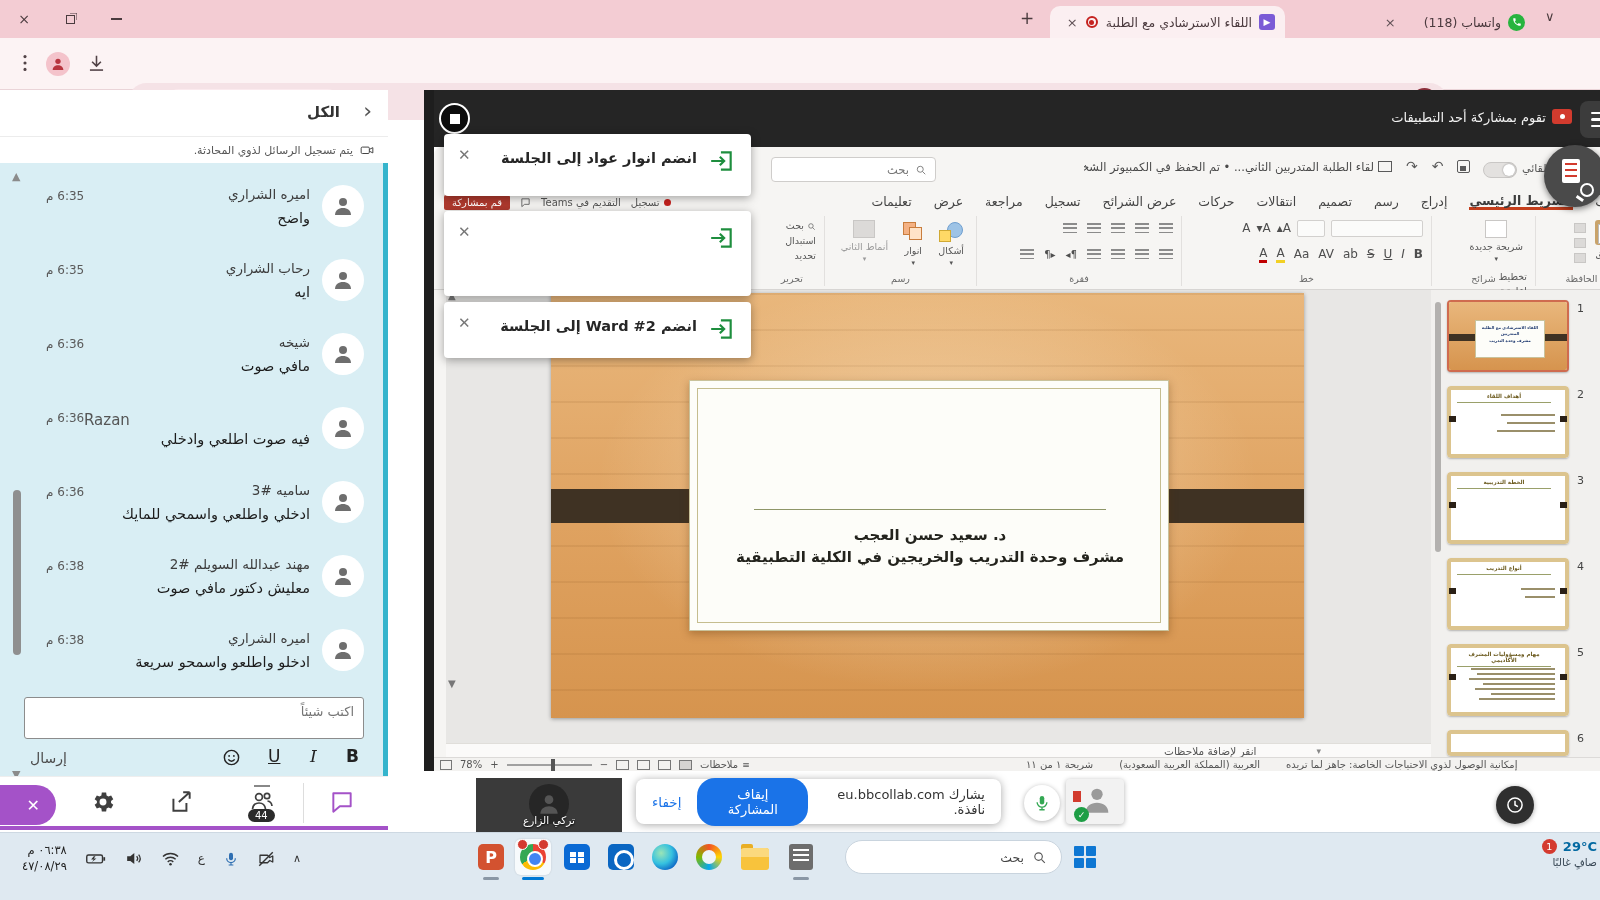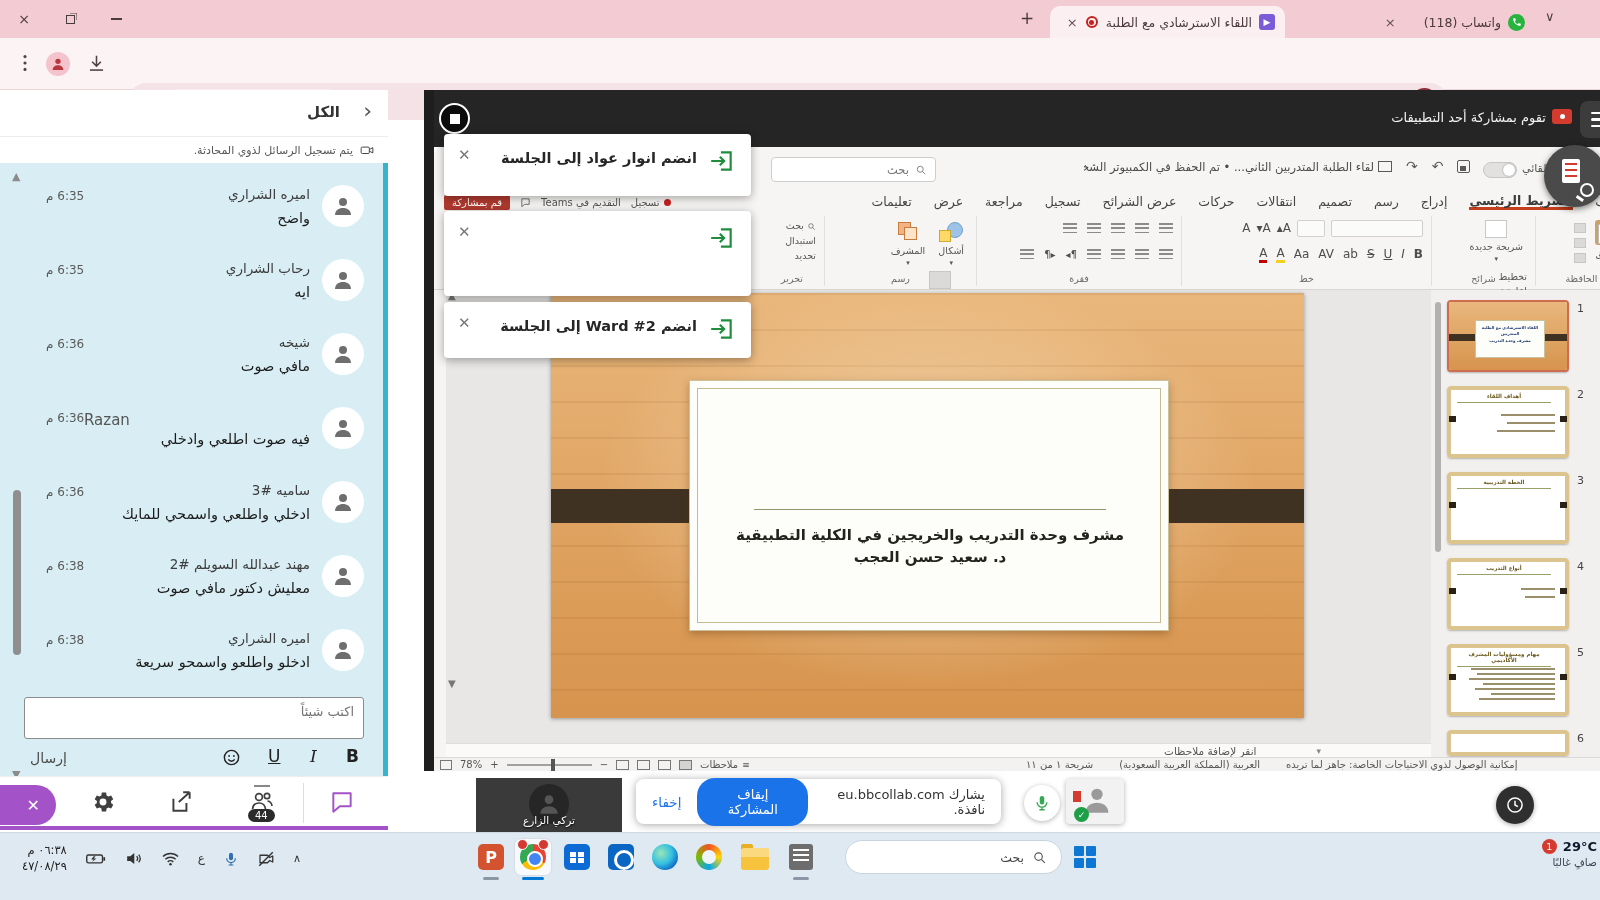--- a/index.html
+++ b/index.html
@@ -175,21 +175,21 @@
   .langk{font-size:12px;}
   .appico{position:absolute;top:6px;width:36px;height:36px;border-radius:6px;display:flex;align-items:center;justify-content:center;}
   .appico.active{background:rgba(255,255,255,.75);box-shadow:0 0 2px rgba(0,0,0,.15);}
   .runline{position:absolute;top:44px;width:16px;height:3px;border-radius:2px;background:#8a97a5;}
   .runline.acc{background:#0078d4;width:22px;}
   .tsearch{position:absolute;left:845px;top:7px;width:217px;height:34px;background:#fff;border-radius:17px;border:1px solid #c9d4de;display:flex;direction:rtl;align-items:center;gap:8px;padding:0 14px;font-size:12.5px;color:#444;}
   .winlogo{position:absolute;left:1074px;top:13px;width:22px;height:22px;display:grid;grid-template-columns:10px 10px;grid-template-rows:10px 10px;gap:2px;}
   .winlogo i{background:#0e77d3;border-radius:1px;}
   .weather{position:absolute;left:1502px;top:6px;width:95px;direction:rtl;text-align:right;}
   .wtop{display:flex;direction:rtl;align-items:center;gap:6px;}
-  .wtemp{font-size:13px;font-weight:bold;color:#0f172a;}
+  .wtemp{font-size:13px;font-weight:bold;color:#0369a1;}
   .wbadge{width:15px;height:15px;border-radius:50%;background:#d43a2f;color:#fff;font-size:9.5px;display:flex;align-items:center;justify-content:center;}
   .wcond{font-size:10.5px;color:#394856;margin-top:2px;}
   .chrome-ic{width:26px;height:26px;border-radius:50%;background:conic-gradient(#ea4335 0 33%,#fbbc05 33% 66%,#34a853 66% 100%);position:relative;}
   .chrome-ic::after{content:"";position:absolute;left:7px;top:7px;width:12px;height:12px;border-radius:50%;background:#4285f4;border:2px solid #fff;}
   .rb{position:absolute;width:11px;height:11px;border-radius:50%;background:#d43a2f;border:1px solid #fff;}
   .edge-ic{width:26px;height:26px;border-radius:50%;background:radial-gradient(circle at 35% 35%,#9be5b7,#35c1e0 45%,#0b62c4 80%);}
   .out-ic{width:26px;height:26px;border-radius:5px;background:#0a66c2;position:relative;}
   .out-ic::after{content:"";position:absolute;left:6px;top:6px;width:14px;height:14px;border-radius:50%;border:3px solid #fff;}
   .store-ic{width:26px;height:26px;border-radius:5px;background:#0b6ad4;position:relative;}
   .store-ic::after{content:"";position:absolute;left:6px;top:8px;width:14px;height:11px;background:linear-gradient(#fff,#fff) left top/6px 5px no-repeat,linear-gradient(#fff,#fff) right top/6px 5px no-repeat,linear-gradient(#fff,#fff) left bottom/6px 5px no-repeat,linear-gradient(#fff,#fff) right bottom/6px 5px no-repeat;}
@@ -605,21 +605,21 @@
                 <span class="s"></span>
               </span>
               <span>أشكال</span>
               <span style="font-size:7px;">▾</span>
             </span>
           <span class="bigbtn">
               <span class="arrangeic">
                 <span class="a" style="left:2px;top:2px;"></span>
                 <span class="a" style="left:8px;top:7px;background:#ffe3c8;"></span>
               </span>
-              <span>المشرف</span>
+              <span>انوار</span>
               <span style="font-size:7px;">▾</span>
             </span>
           <span class="bigbtn" style="color:#9a9a9a;">
               <span class="ph" style="width:22px;height:18px;"></span>
               <span>أنماط الثاني</span>
               <span style="font-size:7px;">▾</span>
             </span>
           <div class="rlabel">رسم</div>
         </div>
         <div class="rgroup" style="width:64px;border-left:none;">
@@ -651,22 +651,22 @@
         <div class="sa-dn">▼</div>
         <div class="canvas">
           <div class="planks"></div>
           <div class="glow"></div>
           <div class="wbar l"></div>
           <div class="wbar r"></div>
           <div class="card">
             <div class="inner"></div>
             <div class="s-divider"></div>
             <div class="s-sub">
+              <div>د. سعيد حسن العجب</div>
               <div>مشرف وحدة التدريب والخريجين في الكلية التطبيقية</div>
-              <div>د. سعيد حسن العجب</div>
             </div>
           </div>
         </div>
       </div>
 
       <div class="thumbs">
         <div class="tscroll"></div>
         <div class="thumb sel" style="top:10px;">
           <div class="t-wood"></div>
           <div class="t-bar" style="left:0;"></div>

